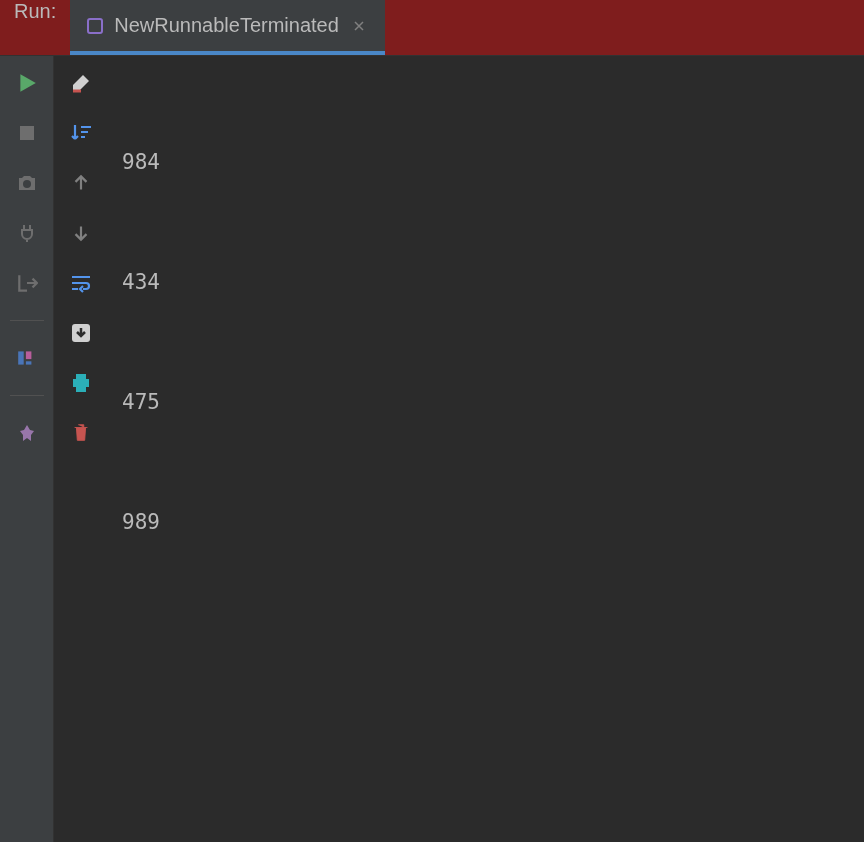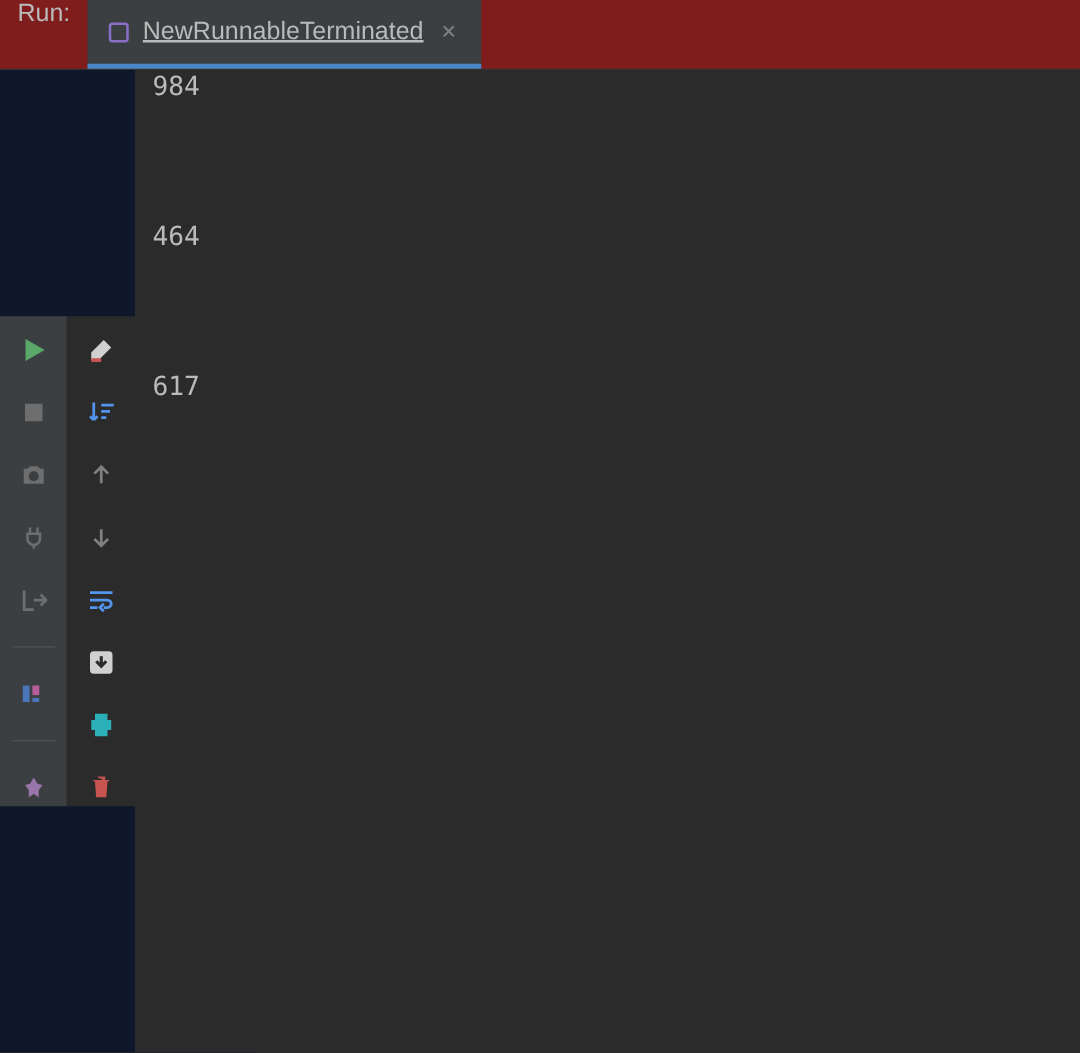--- a/index.html
+++ b/index.html
@@ -27,44 +27,42 @@
       font-family: -apple-system, BlinkMacSystemFont, 'Segoe UI', sans-serif;
     }
     .tab {
       display: flex;
       align-items: center;
       height: 100%;
       padding: 0 16px;
       border-bottom: 4px solid #4a87c7;
       gap: 10px;
       background: #3c3f41;
-      text-decoration: underline;
     }
     .tab-icon {
       width: 18px;
       height: 18px;
       display: inline-flex;
     }
     .tab-title {
       color: #bababa;
       font-size: 20px;
       font-family: -apple-system, BlinkMacSystemFont, 'Segoe UI', sans-serif;
     }
     .tab-close {
       color: #808080;
       font-size: 18px;
       cursor: pointer;
       padding: 2px 4px;
     }
     .body {
       flex: 1;
       display: flex;
-      background: #0f172a;
+      background: #84cc16;
       overflow: hidden;
-      align-items: center;
     }
     .toolbar1 {
       width: 54px;
       background: #3c3f41;
       display: flex;
       flex-direction: column;
       align-items: center;
       padding-top: 12px;
       gap: 20px;
       border-right: 1px solid #323232;
@@ -210,22 +208,23 @@
     </div>
     <div class="icon-btn">
       <svg viewBox="0 0 24 24" width="22" height="22">
         <path d="M5 6h14M9 3h6v3M7 6l1 14h8l1-14" fill="#c75450" stroke="#c75450"></path>
       </svg>
     </div>
   </div>
 
   <div class="console">
     <div class="console-line">984</div>
-    <div class="console-line">464</div>
-    <div class="console-line">617</div>
+    <div class="console-line">434</div>
+    <div class="console-line">475</div>
+    <div class="console-line">989</div>
     
     
     
     
     
     
     
     
     
     

